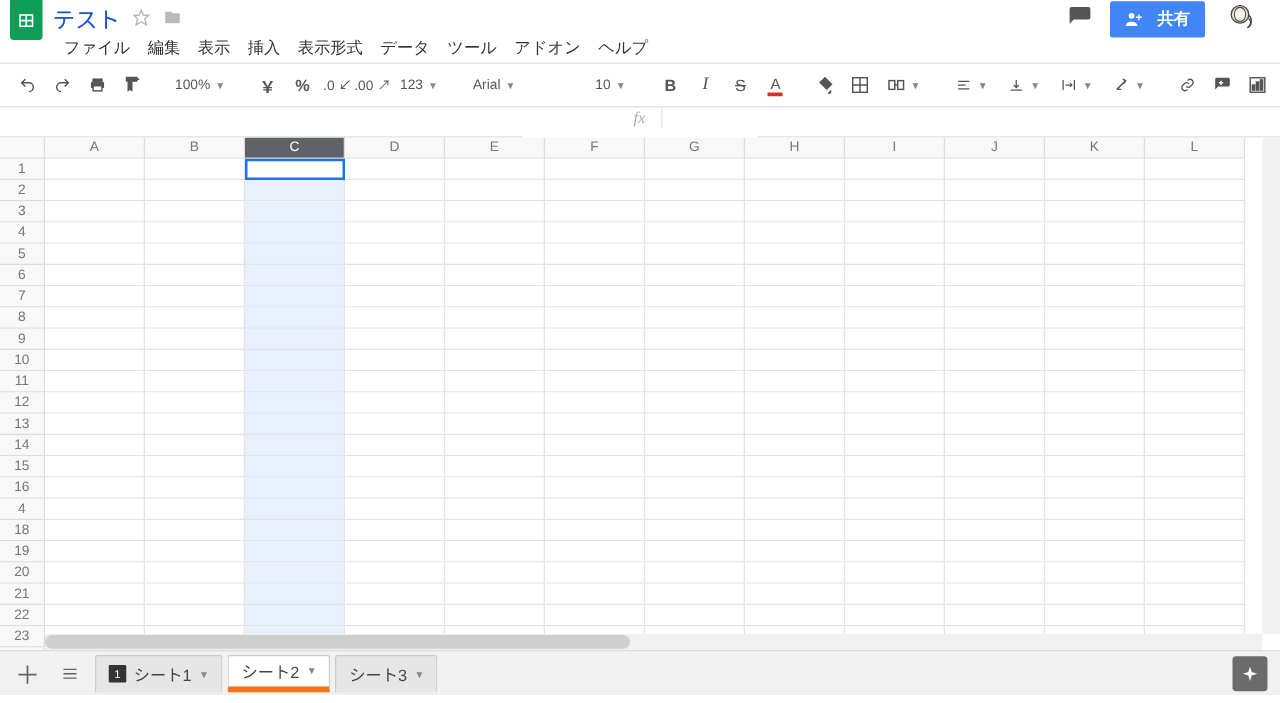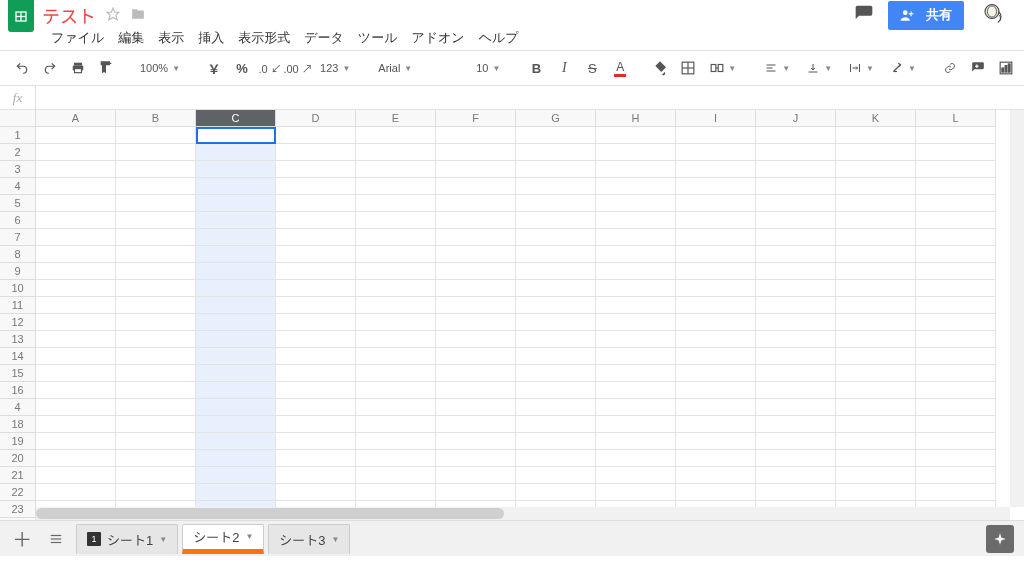--- a/index.html
+++ b/index.html
@@ -22,21 +22,21 @@
   }
   .app-icon {
     width: 26px; height: 34px;
     margin-right: 8px;
     display:flex;align-items:center;justify-content:center;
     background:#0f9d58;
     border-radius:3px;
     color:#fff;font-weight:bold;
   }
   .app-icon svg{display:block}
-  .doc-title { font-size: 18px; color:#ef4444;}
+  .doc-title { font-size: 18px; color:#1d4ed8;}
   .star-icon,.folder-icon{ margin-left:10px;color:#bbb;cursor:pointer}
   .spacer{flex:1}
   .header-right{display:flex;align-items:center;gap:14px;padding-right:10px}
   .comment-icon{color:#444;cursor:pointer}
   .share-btn{
     background:#4285f4;color:#fff;border:none;border-radius:2px;
     padding:0 12px;height:29px;display:flex;align-items:center;gap:12px;
     font-size:13px;font-weight:bold;cursor:pointer;
   }
   .avatar{
@@ -61,21 +61,21 @@
   }
   .tbtn{
     min-width:24px;height:26px;display:flex;align-items:center;justify-content:center;
     border-radius:2px;cursor:pointer;padding:0 4px;
   }
   .tsep{width:1px;height:20px;background:#ddd;margin:0 4px}
   .tdrop{display:flex;align-items:center;gap:4px;padding:0 6px;height:26px;cursor:pointer}
   .caret{font-size:8px;color:#888}
   
   .formula-bar{
-    display:flex;align-items:center;height:24px;border-bottom:1px solid #e0e0e0;
+    display:flex;align-items:center;height:24px;border-bottom:1px solid #e0e0e0;flex-direction:column;
   }
   .fx-label{
     width:36px;text-align:center;color:#aaa;font-style:italic;font-family:serif;
     border-right:1px solid #e0e0e0;height:100%;display:flex;align-items:center;justify-content:center;
   }
   .fx-input{flex:1;border:none;outline:none;padding:0 6px;font-size:13px;height:100%}
   
   .grid-wrapper{position:relative;height:410px;overflow:hidden}
   .grid{display:grid;
     grid-template-columns:36px repeat(12, 80px);

